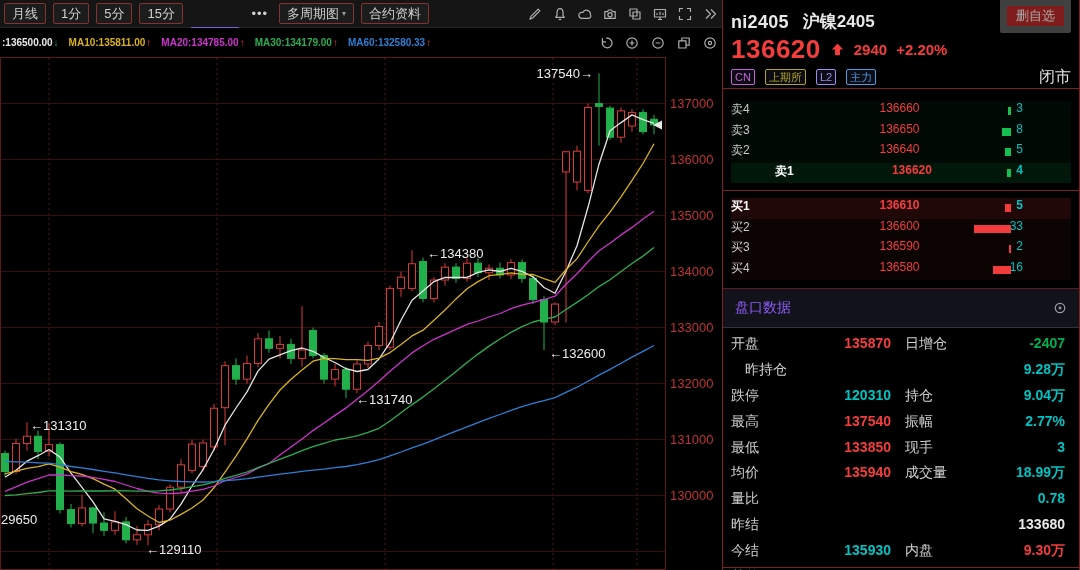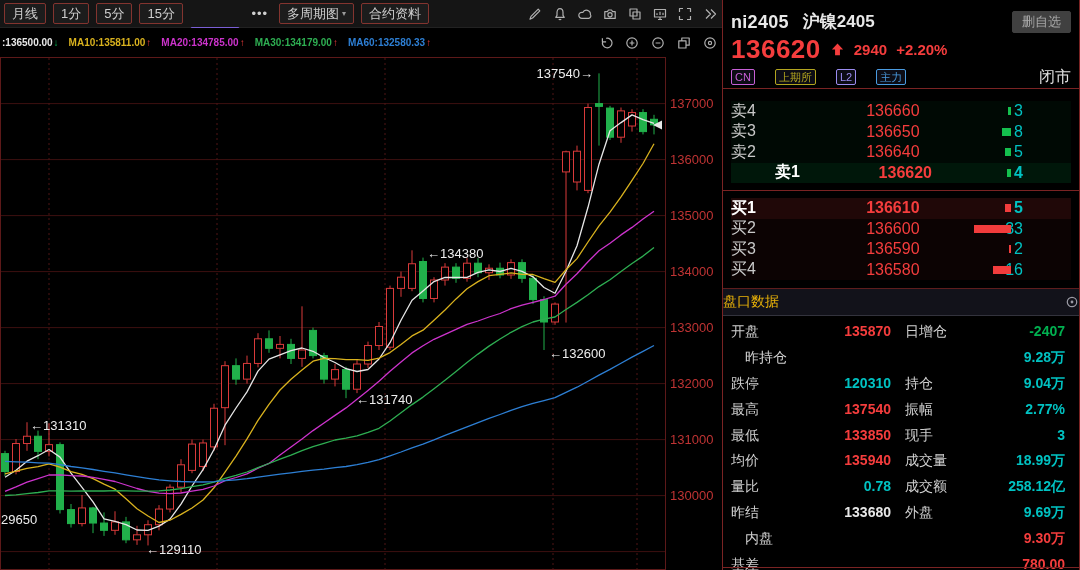--- a/index.html
+++ b/index.html
@@ -20,45 +20,45 @@
   .ma-item{display:inline-flex;align-items:center;gap:1px;white-space:nowrap;}
   .icons2{position:absolute;right:4px;top:0;height:29px;display:flex;align-items:center;gap:10px;}
   #chart{display:block;background:#000;}
   
   .panel{width:358px;flex:none;background:#000;border-left:1px solid #7a2323;border-right:1px solid #7a2323;font-size:14px;position:relative;}
   .pbot{position:absolute;left:0;right:0;bottom:2px;border-bottom:1px solid #7a2323;}
   .p-head{height:89px;border-bottom:1px solid #7a2323;padding:6px 8px 0;}
   .p-r1{display:flex;align-items:flex-end;height:27px;}
   .sym{font-size:18px;font-weight:700;color:#e8e8e8;letter-spacing:.3px;}
   .nm{font-size:17px;font-weight:700;color:#e8e8e8;margin-left:14px;}
-  .del{margin-left:auto;font-size:13px;color:#a8a8a8;background:#404040;border:1px solid #404040;border-radius:2px;padding:1px 9px;cursor:default;}
+  .del{margin-left:auto;font-size:13px;color:#a8a8a8;background:#7f1d1d;border:7px solid #404040;border-radius:2px;padding:1px 9px;cursor:default;}
   .p-r2{display:flex;align-items:center;height:32px;gap:9px;color:#f53d3d;}
   .bigpx{font-size:26px;font-weight:700;letter-spacing:.5px;}
   .chg{font-size:15px;font-weight:600;}
   .p-r3{display:flex;align-items:center;height:24px;gap:5px;}
   .tag{font-size:11px;border:1px solid;border-radius:2px;padding:0 3px;line-height:14px;background:#0c0c14;}
   .status{margin-left:auto;color:#e2e2e2;font-size:16px;}
   
   .book{padding:12px 8px 0;}
-  .obrow{display:flex;align-items:center;height:20.5px;font-size:16px;gap:48px;}
+  .obrow{display:flex;height:20.5px;font-size:12px;gap:48px;}
   .obrow.ask{background:rgba(0,176,80,.05);}
   .obrow.bid{background:rgba(245,61,61,.05);}
   .obrow.ask.hl{background:rgba(0,176,80,.13);padding-left:44px;}
   .obrow.bid.hl{background:rgba(245,61,61,.13);}
   .obl{width:40px;color:#c9c9c9;}
   .obp{width:112px;text-align:right;color:#f53d3d;}
   .obv{width:60px;text-align:right;color:#00c2c2;}
   .obbar{flex:1;position:relative;height:100%;}
   .obbar i{position:absolute;right:60px;top:50%;margin-top:-4px;height:8px;display:block;}
   .obrow.hl .obl{color:#ffffff;font-weight:700;}
   .obrow.hl .obp,.obrow.hl .obv{font-weight:700;}
   .ob-div{height:8px;border-bottom:1px solid #7a2323;margin:0 -8px;}
   .buys{padding-top:7px;}
   
-  .pk-head{height:28px;margin-top:8px;background:#12121a;border-top:1px solid #5d1d1d;border-bottom:1px solid #33333d;display:flex;align-items:center;justify-content:space-between;padding:0 0;color:#eab308;font-size:14px;}
+  .pk-head{height:40px;margin-top:8px;background:#12121a;border-top:1px solid #5d1d1d;border-bottom:1px solid #33333d;display:flex;align-items:center;justify-content:space-between;padding:0 12px;color:#8b5cf6;font-size:14px;}
   .pk{padding:3px 14px 0 8px;}
   .pkrow{display:flex;height:25.9px;align-items:center;}
   .pkcell{flex:1;display:flex;align-items:baseline;}
   .pkcell.rgt{padding-left:14px;}
   .pkl{color:#cfcfcf;}
   .pkv{margin-left:auto;font-weight:600;}
   .c-up{color:#f53d3d;} .c-down{color:#00b050;} .c-cyan{color:#00c2c2;} .c-white{color:#e8e8e8;}
 </style>
 </head>
 <body>
@@ -359,21 +359,21 @@
         <span class="bigpx">136620</span>
         <span style="display:flex;">
           <svg width="15" height="15" viewBox="0 0 16 16">
               <path d="M8 1.5 L14 8 H10.6 V14 H5.4 V8 H2 Z" fill="#f53d3d"></path>
             </svg>
         </span>
         <span class="chg">2940</span>
         <span class="chg">+2.20%</span>
       </div>
       <div class="p-r3">
-        <span id="tags" style="display:flex;gap:20px;">
+        <span id="tags" style="display:flex;gap:10px;">
             <span class="tag" style="color: rgb(199, 95, 214); border-color: rgb(199, 95, 214);">CN</span>
             <span class="tag" style="color: rgb(179, 165, 31); border-color: rgb(179, 165, 31);">上期所</span>
             <span class="tag" style="color: rgb(155, 140, 240); border-color: rgb(155, 140, 240);">L2</span>
             <span class="tag" style="color: rgb(74, 155, 224); border-color: rgb(74, 155, 224);">主力</span>
           </span>
         <span class="status">闭市</span>
       </div>
     </div>
 
     <div class="book">
@@ -512,36 +512,32 @@
           <span class="pkcell rgt">
             <span class="pkl">成交量</span>
             <span class="pkv c-cyan">18.99万</span>
           </span>
         </div>
         <div class="pkrow">
           <span class="pkcell">
             <span class="pkl">量比</span>
             <span class="pkv c-cyan">0.78</span>
           </span>
-          <span class="pkcell rgt">
-            <span class="pkl">成交额</span>
-            <span class="pkv c-cyan">258.12亿</span>
-          </span>
         </div>
         <div class="pkrow">
           <span class="pkcell">
             <span class="pkl">昨结</span>
             <span class="pkv c-white">133680</span>
           </span>
-          <span class="pkcell rgt">
-            <span class="pkl">外盘</span>
-            <span class="pkv c-cyan">9.69万</span>
-          </span>
-        </div>
-        <div class="pkrow">
+        </div>
+        <div class="pkrow">
+          <span class="pkcell">
+            <span class="pkl">今结</span>
+            <span class="pkv c-cyan">135930</span>
+          </span>
           <span class="pkcell rgt">
             <span class="pkl">内盘</span>
             <span class="pkv c-up">9.30万</span>
           </span>
         </div>
         <div class="pkrow">
           <span class="pkcell">
             <span class="pkl">基差</span>
             <span class="pkv c-up">780.00</span>
           </span>

